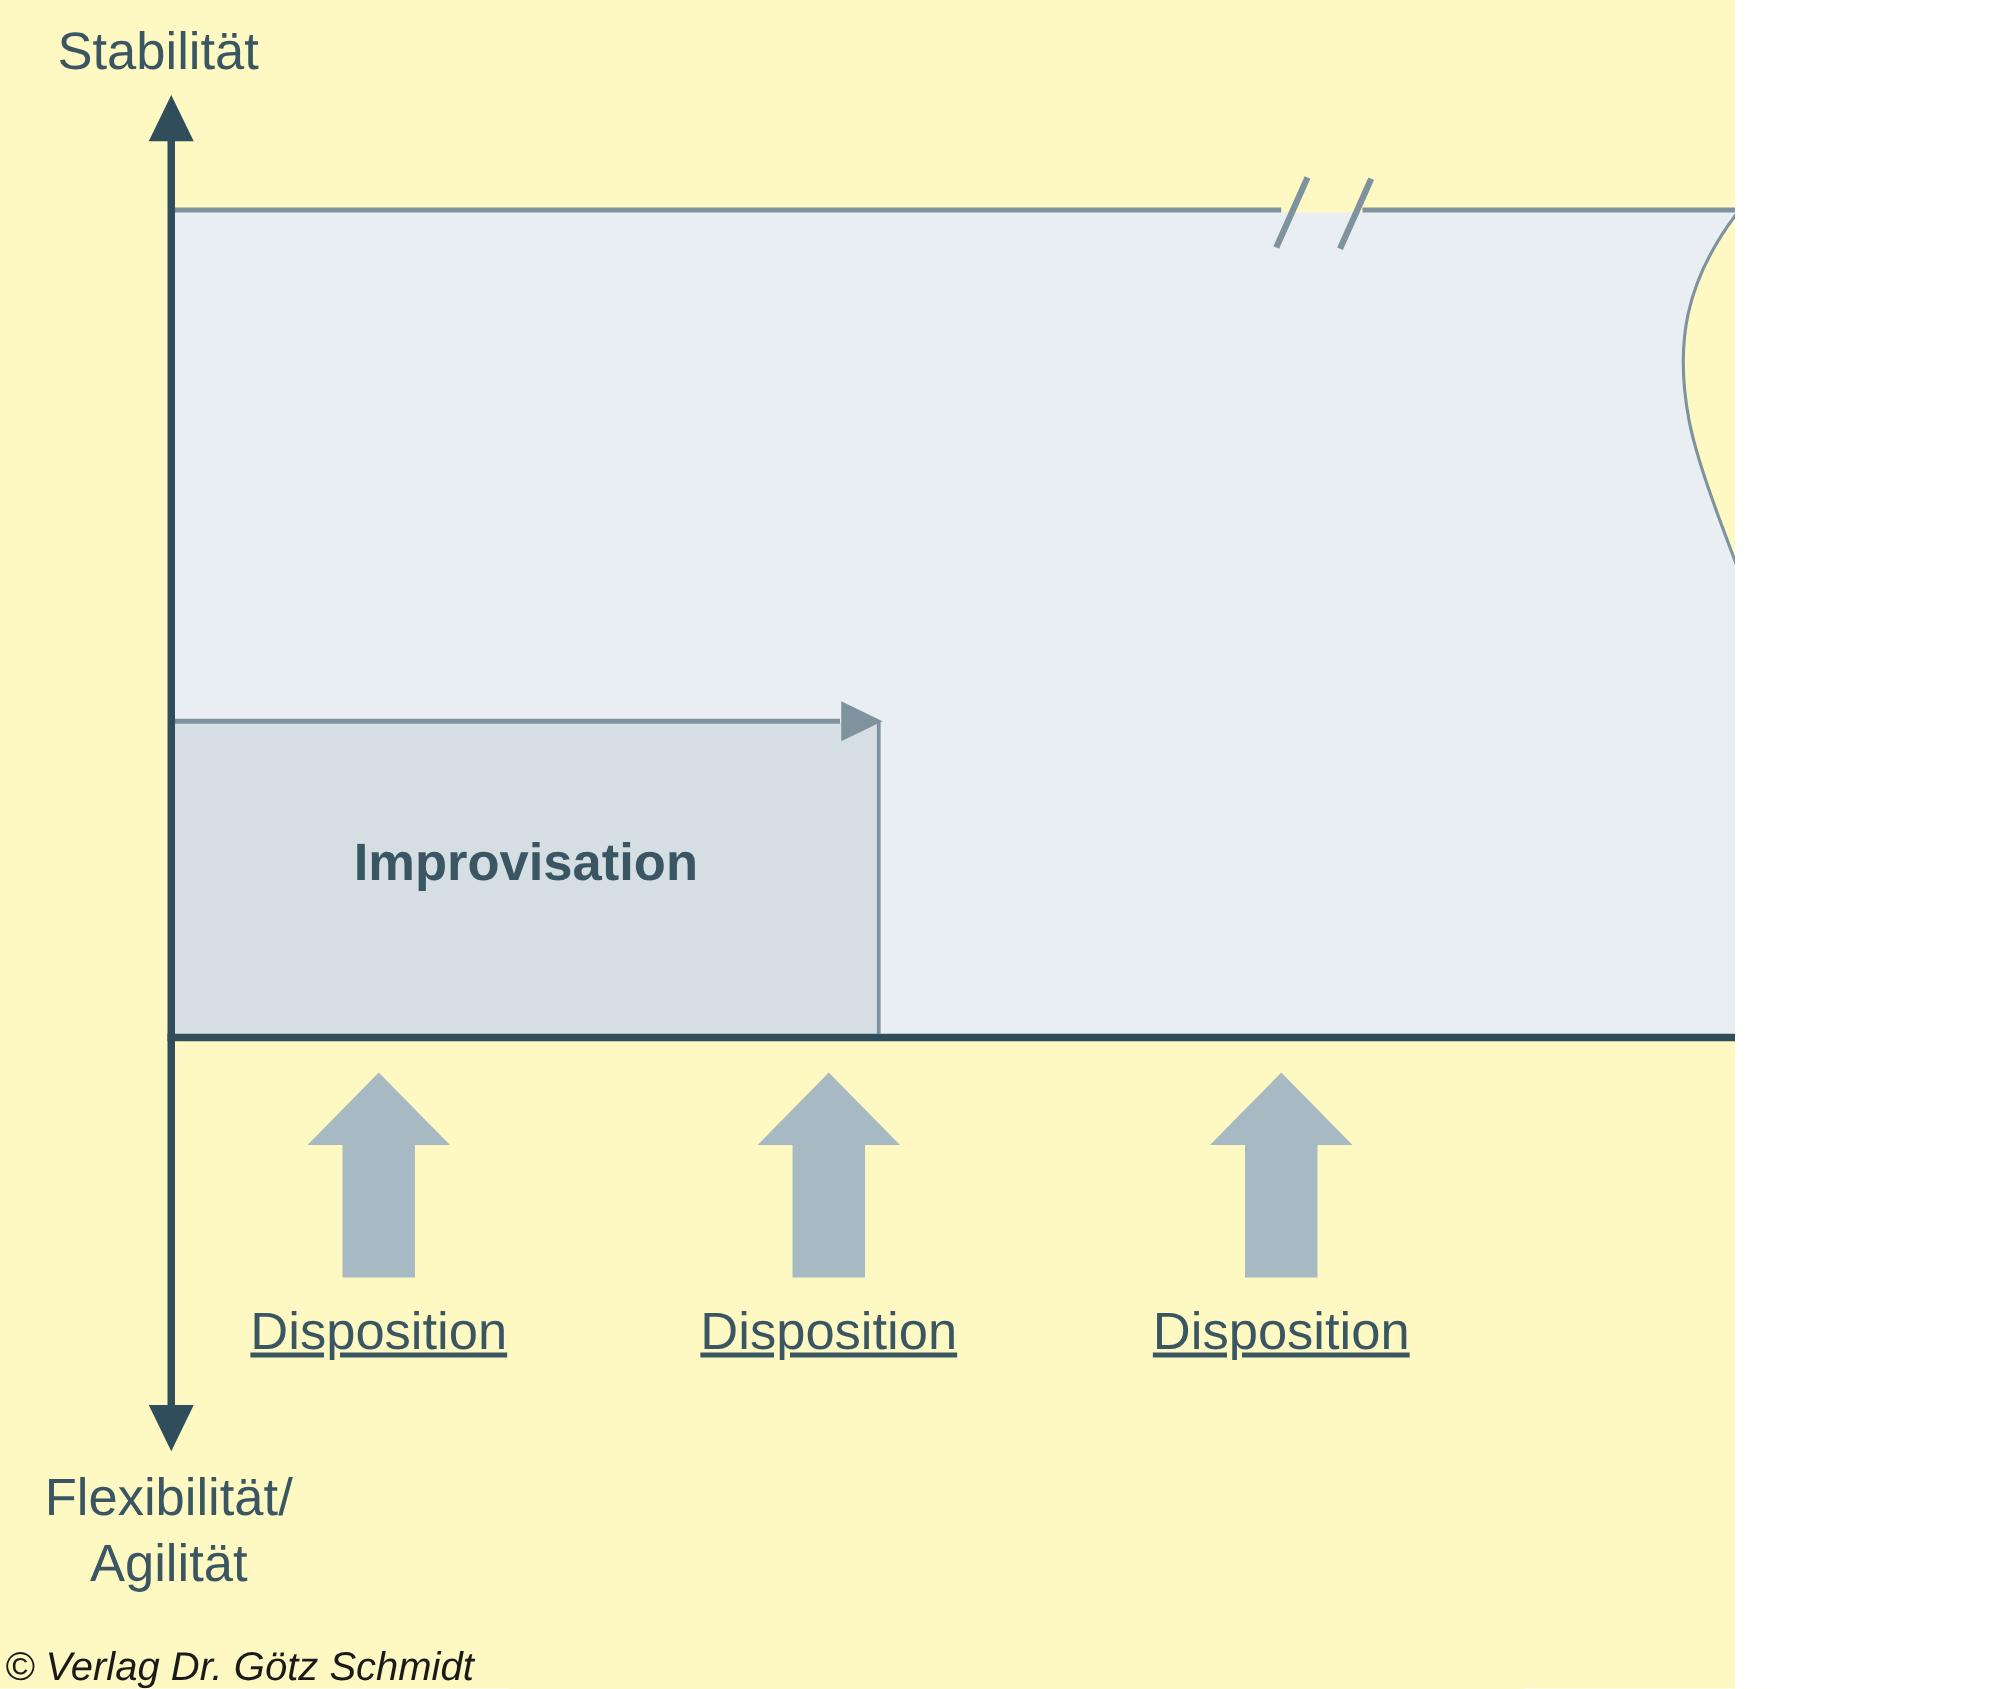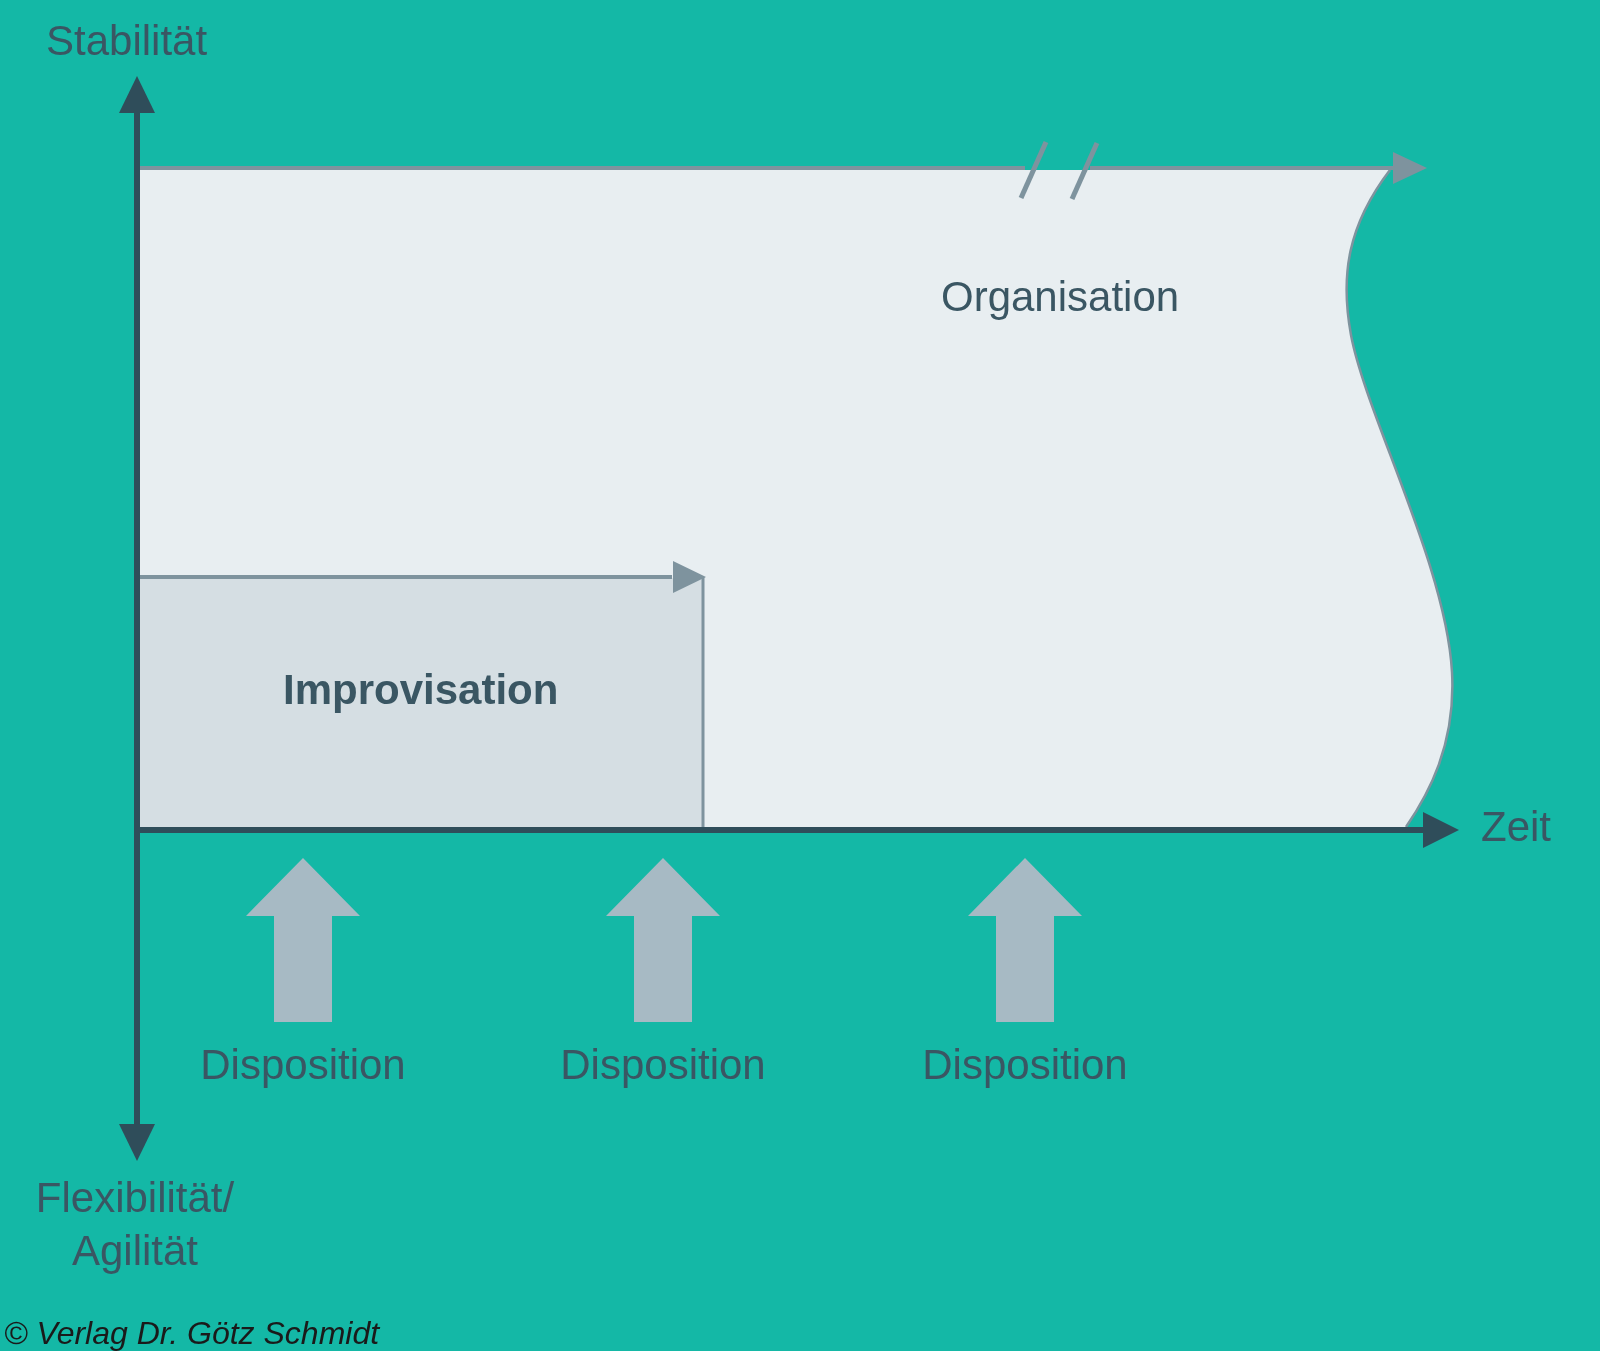--- a/index.html
+++ b/index.html
@@ -3,23 +3,23 @@
 <meta charset="utf-8">
 <style>
   html, body {
     margin: 0;
     padding: 0;
     background: #ffffff;
     font-family: "Liberation Sans", "DejaVu Sans", sans-serif;
   }
   .stage {
     position: relative;
-    width: 1600px;
+    width: 1388px;
     height: 1351px;
-    background: #14b8a6;
+    background: #fef9c3;
     overflow: hidden;
   }
   .stage svg {
     position: absolute;
     left: 0;
     top: 0;
   }
   
   .org-fill      { fill: var(--organisation-fill, #e8eef1); }
   .improv-fill   { fill: var(--improvisation-fill, #d5dee3); }
@@ -29,21 +29,21 @@
   .axis-fill     { fill: var(--axis, #2f4d5a); }
   .block-arrow   { fill: var(--block-arrow-fill, #a7bac4); }
 
   .lbl {
     position: absolute;
     color: var(--text, #3a5663);
     font-size: 42px;
     line-height: 1;
     white-space: nowrap;
   }
-  .lbl.center { text-align: center; }
+  .lbl.center { text-align: center; text-decoration: underline; }
   .flex-label {
     position: absolute;
     left: -15px;
     top: 1171px;
     width: 300px;
     text-align: center;
     color: var(--text, #3a5663);
     font-size: 42px;
     line-height: 53px;
   }
@@ -94,21 +94,20 @@
     <polygon class="axis-fill" points="137,76 119,113 155,113"></polygon>
     <polygon class="axis-fill" points="137,1161 119,1124 155,1124"></polygon>
 
     <polygon class="block-arrow" points="303,858 360,916 332,916 332,1022 274,1022 274,916 246,916"></polygon>
     <polygon class="block-arrow" points="663,858 720,916 692,916 692,1022 634,1022 634,916 606,916"></polygon>
     <polygon class="block-arrow" points="1025,858 1082,916 1054,916 1054,1022 996,1022 996,916 968,916"></polygon>
   </svg>
 
   <div class="lbl" style="left:46px; top:20px;">Stabilität</div>
 
-  <div class="lbl" style="left:941px; top:276px;">Organisation</div>
 
   <div class="lbl" style="left:283px; top:669px;font-weight:bold;">Improvisation</div>
 
   <div class="lbl" style="left:1481px; top:806px;">Zeit</div>
 
   <div class="lbl center" style="left:153px; top:1044px; width:300px;">Disposition</div>
 
   <div class="lbl center" style="left:513px; top:1044px; width:300px;">Disposition</div>
 
   <div class="lbl center" style="left:875px; top:1044px; width:300px;">Disposition</div>

